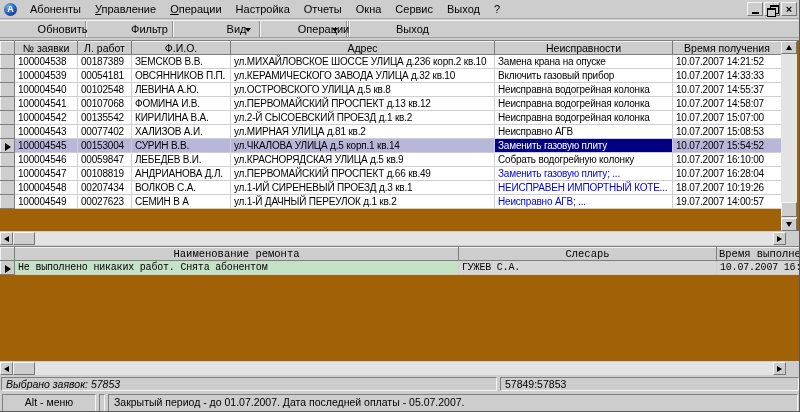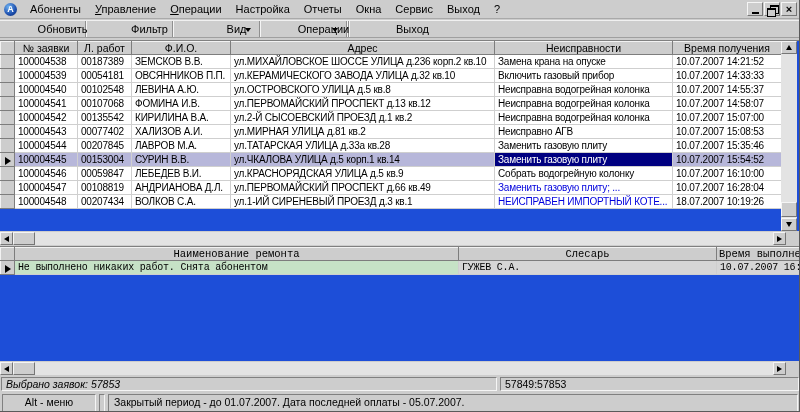--- a/index.html
+++ b/index.html
@@ -37,21 +37,21 @@
   .toolbar { position:absolute; left:0; top:20px; width:800px; height:18px;
     display:flex; align-items:stretch; background:#cdcdcd;
     border-top:1px solid #f0f0f0; border-bottom:1px solid #9f9f9f; }
   .tbtn { width:85px; position:relative; display:flex; align-items:center;
     justify-content:center; white-space:nowrap; cursor:default;padding-left:40px; }
   .tbtn .arr { position:absolute; right:8px; top:7px; width:0; height:0;
     border-left:3px solid transparent; border-right:3px solid transparent;
     border-top:4px solid #000; }
   .tb-sep { width:2px; border-left:1px solid #8f8f8f; border-right:1px solid #f5f5f5; }
   
-  .gridwrap { position:absolute; background:#1d4ed8; border-top:1px solid #808080; }
+  .gridwrap { position:absolute; background:#a16207; border-top:1px solid #808080; }
   .grid1 { left:0; top:40px; width:800px; height:191px; }
   .grid2 { left:0; top:246px; width:800px; height:115px;font-family:Liberation Mono, monospace; }
   table { border-collapse:collapse; table-layout:fixed; }
   .grid1 table { width:781px; }
   .grid2 table { width:800px; }
   th { background:#cdcdcd; font-weight:normal; font-size:10.5px; height:13px;
     border:1px solid; border-color:#f2f2f2 #7d7d7d #7d7d7d #f2f2f2;
     padding:0 2px; overflow:hidden; white-space:nowrap; }
   td { height:14px; font-size:10px; line-height:13px; letter-spacing:-0.2px;
     border-right:1px solid #cfcfcf; border-bottom:1px solid #cfcfcf;
@@ -224,29 +224,20 @@
   </tr>
           <tr>
     <td class="ind"></td>
     <td class="al-r">100004543</td>
     <td>00077402</td>
     <td>ХАЛИЗОВ А.И.</td>
     <td>ул.МИРНАЯ УЛИЦА д.81 кв.2</td>
     <td>Неисправно АГВ</td>
     <td>10.07.2007 15:08:53</td>
   </tr>
-          <tr>
-    <td class="ind"></td>
-    <td class="al-r">100004544</td>
-    <td>00207845</td>
-    <td>ЛАВРОВ М.А.</td>
-    <td>ул.ТАТАРСКАЯ УЛИЦА д.33а кв.28</td>
-    <td>Заменить газовую плиту</td>
-    <td>10.07.2007 15:35:46</td>
-  </tr>
           <tr class="sel">
     <td class="ind">
               <span class="mark show"></span>
             </td>
     <td class="al-r">100004545</td>
     <td>00153004</td>
     <td>СУРИН В.В.</td>
     <td>ул.ЧКАЛОВА УЛИЦА д.5 корп.1 кв.14</td>
     <td class="cellsel">Заменить газовую плиту</td>
     <td>10.07.2007 15:54:52</td>
@@ -270,20 +261,29 @@
     <td>10.07.2007 16:28:04</td>
   </tr>
           <tr>
     <td class="ind"></td>
     <td class="al-r">100004548</td>
     <td>00207434</td>
     <td>ВОЛКОВ С.А.</td>
     <td>ул.1-ИЙ СИРЕНЕВЫЙ ПРОЕЗД д.3 кв.1</td>
     <td class="link">НЕИСПРАВЕН ИМПОРТНЫЙ КОТЕ...</td>
     <td>18.07.2007 10:19:26</td>
+  </tr>
+          <tr>
+    <td class="ind"></td>
+    <td class="al-r">100004549</td>
+    <td>00027623</td>
+    <td>СЕМИН В А</td>
+    <td>ул.1-Й ДАЧНЫЙ ПЕРЕУЛОК д.1 кв.2</td>
+    <td class="link">Неисправно АГВ; ...</td>
+    <td>19.07.2007 14:00:57</td>
   </tr>
         </tbody>
     </table>
     <div class="vscroll">
       <div class="sbtn raised up">
           <span class="t-up"></span>
         </div>
       <div class="thumb raised"></div>
       <div class="sbtn raised down">
           <span class="t-down"></span>

